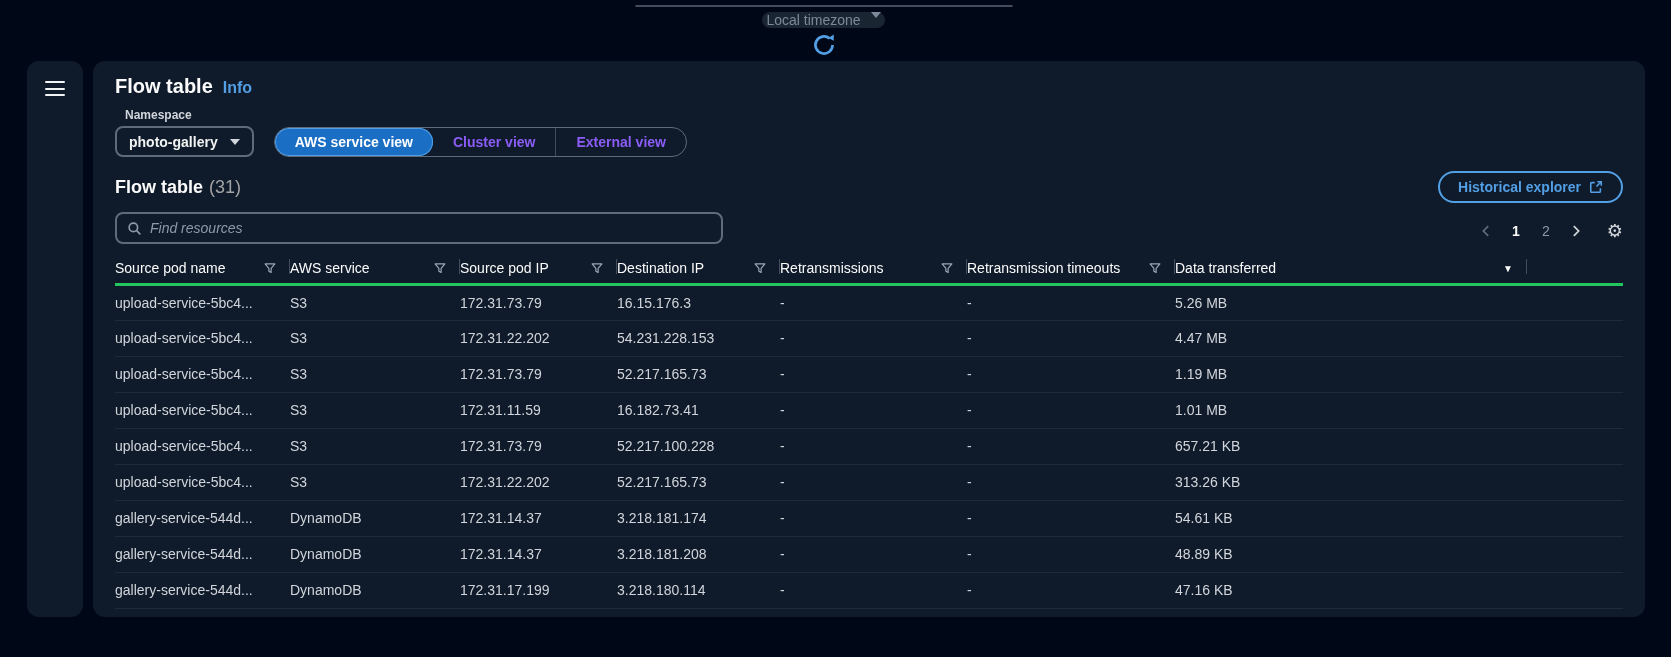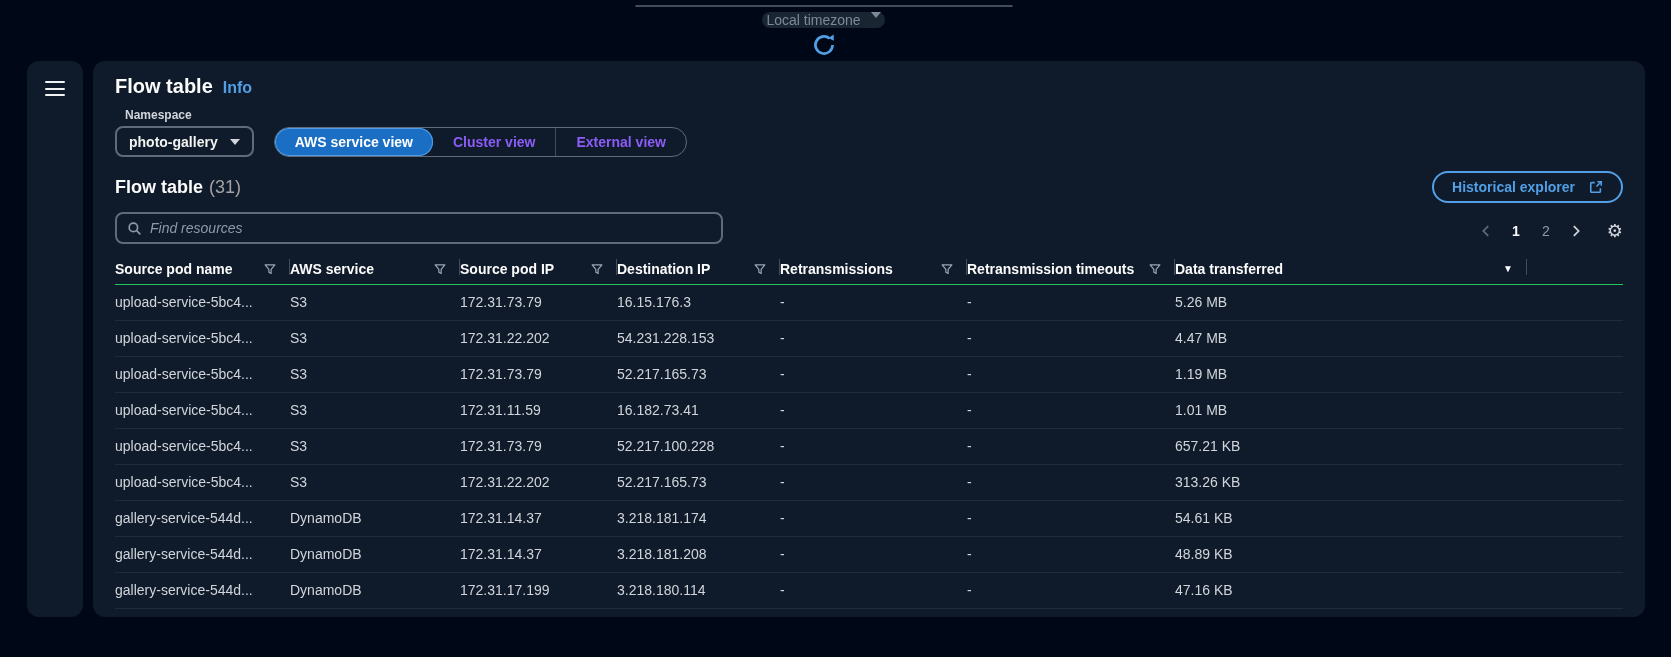--- a/index.html
+++ b/index.html
@@ -78,21 +78,21 @@
     box-shadow:inset 0 0 0 1px #539fe5;
   }
   .seg.plain + .seg.plain { border-left:1px solid #414d5c; }
   
   .section-row { display:flex; align-items:center; justify-content:space-between; margin-top:14px; }
   .section-title { font-size:18px; font-weight:bold; color:#fbfbfb; }
   .section-count { font-size:18px; font-weight:normal; color:#a3a3a3; margin-left:6px; }
   .hist-btn {
     height:32px; border:2px solid #539fe5; border-radius:16px; background:transparent;
     color:#539fe5; font-weight:bold; font-size:14px; padding:0 18px;
-    display:flex; align-items:center; gap:14px; cursor:pointer; font-family:inherit;
+    display:flex; align-items:center; gap:8px; cursor:pointer; font-family:inherit;
   }
   
   .search-row { display:flex; align-items:flex-end; justify-content:space-between; margin-top:9px; }
   .search-box {
     width:608px; height:32px; border:2px solid #5f6b7a; border-radius:8px;
     display:flex; align-items:center; padding:0 10px; gap:8px; background:transparent;
   }
   .search-input {
     flex:1; background:transparent; border:none; outline:none; color:#f2f3f3;
     font-size:14px; font-family:inherit;
@@ -104,22 +104,22 @@
     cursor:pointer; display:flex; align-items:center; justify-content:center; font-family:inherit;
   }
   .page-btn.current { color:#fbfbfb; font-weight:bold; }
   .gear-btn {
     background:none; border:none; color:#d1d5db; font-size:18px; cursor:pointer;
     margin-left:14px; line-height:1; font-family:inherit;
   }
   
   .flow-table { width:100%; border-collapse:collapse; margin-top:10px; table-layout:fixed; }
   .flow-table th {
-    height:30px; text-align:left; font-size:14px; font-weight:bold; color:#fbfbfb;
-    border-bottom:1px solid #22c55e; position:relative; padding:0 14px 0 0; vertical-align:middle;
+    height:30px; text-align:left; font-size:14px; font-weight:normal; color:#fbfbfb;
+    border-bottom:3px solid #22c55e; position:relative; padding:0 14px 0 0; vertical-align:middle;
     cursor:pointer;
   }
   .th-inner { display:flex; align-items:center; gap:6px; }
   .filter-icon { margin-left:auto; display:flex; align-items:center; cursor:pointer; }
   .sort-icon { margin-left:auto; font-size:10px; color:#fbfbfb; }
   .col-divider { position:absolute; right:0; top:5px; bottom:9px; width:1px; background:#414d5c; }
   .flow-table td {
     height:36px; font-size:14px; color:#d1d5db; border-bottom:1px solid #1d2b3a;
     padding:0 14px 0 0; white-space:nowrap; overflow:hidden; text-overflow:ellipsis;
   }

